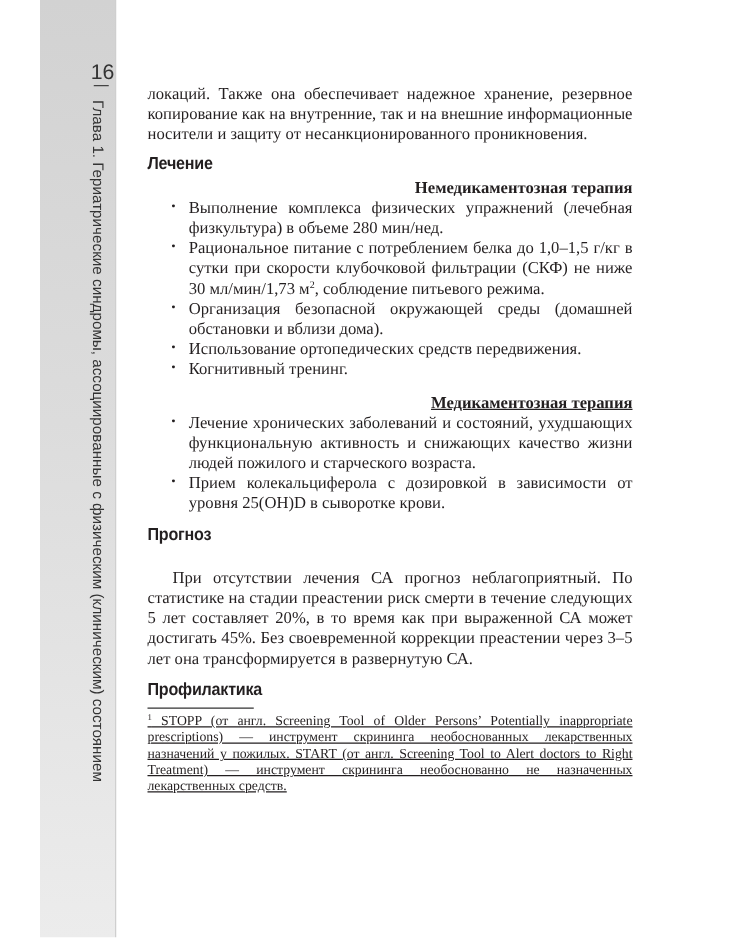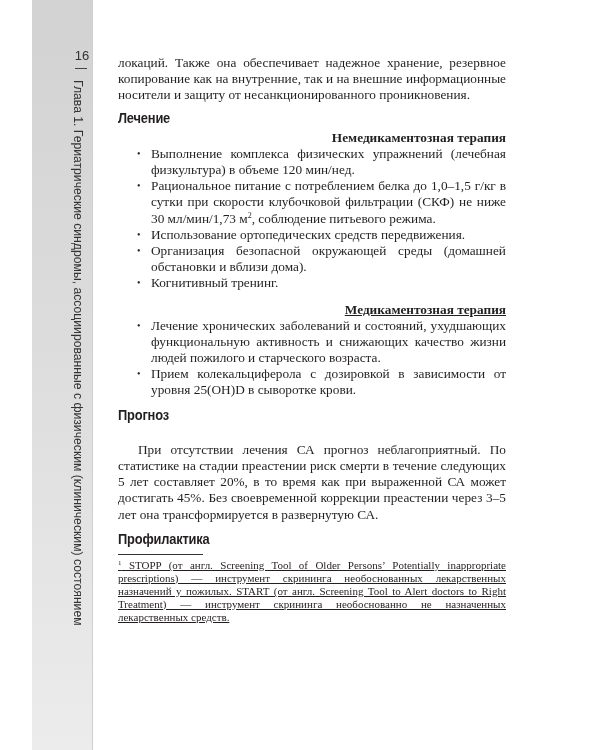--- a/index.html
+++ b/index.html
@@ -7,34 +7,34 @@
       width: 600px; height: 750px; background: #ffffff; position: relative; overflow: hidden;
       font-family: "Liberation Serif", "DejaVu Serif", serif; color: #231f20;
     }
     .sidebar {
       position: absolute; left: 32px; top: 0; width: 60px; height: 750px;
       background: linear-gradient(to bottom, #d2d2d2 0%, #dcdcdc 45%, #ececec 100%);
       border-right: 1px solid #cfcfcf;
     }
     .page-number {
       position: absolute; left: 72px; top: 48px; width: 20px;
-      font-family: "Liberation Sans", sans-serif; font-size: 13px; color: #333;
+      font-family: "Liberation Sans", sans-serif; font-size: 17px; color: #333;
       text-align: center;
     }
     .page-rule {
       position: absolute; left: 75px; top: 68px; width: 12px; height: 1px; background: #444;
     }
     .running-head {
       position: absolute; left: 71px; top: 80px;
       writing-mode: vertical-rl;
       font-family: "Liberation Sans", sans-serif; font-size: 12.2px; color: #333;
       white-space: nowrap; letter-spacing: 0px;
     }
     .content {
-      position: absolute; left: 118px; top: 55px; width: 388px;
+      position: absolute; left: 118px; top: 67px; width: 388px;
       font-size: 13.3px; line-height: 16.2px;
     }
     p { margin: 0; text-align: justify; }
     .indent { text-indent: 20px; margin-top: 19px; }
     h2 {
       font-family: "Liberation Sans", sans-serif; font-weight: bold; font-size: 14px;
       margin: 6px 0 4px 0; letter-spacing: -0.2px; transform: scaleX(0.92); transform-origin: left;
     }
     h3 {
       font-size: 13.3px; font-weight: bold; margin: 3px 0 0 18px; line-height: 16px; text-align: right;
@@ -61,24 +61,24 @@
 <div class="page-rule"></div>
 <div class="running-head">Глава 1. Гериатрические синдромы, ассоциированные с физическим (клиническим) состоянием</div>
 
 <div class="content">
   <p>локаций. Также она обеспечивает надежное хранение, резервное копирование как на внутренние, так и на внешние информационные носители и защиту от несанкционированного проникновения.</p>
 
   <h2>Лечение</h2>
 
   <h3>Немедикаментозная терапия</h3>
   <ul>
-    <li><span>Выполнение комплекса физических упражнений (лечебная физкультура) в объеме 120 мин/нед.</span></li>
+    <li><span>Выполнение комплекса физических упражнений (лечебная физкультура) в объеме 280 мин/нед.</span></li>
     <li><span>Рациональное питание с потреблением белка до 1,0–1,5 г/кг в сутки при скорости клубочковой фильтрации (СКФ) не ниже 30 мл/мин/1,73 м</span><sup>2</sup><span>, соблюдение питьевого режима.</span></li>
+    <li><span>Организация безопасной окружающей среды (домашней обстановки и вблизи дома).</span></li>
     <li><span>Использование ортопедических средств передвижения.</span></li>
-    <li><span>Организация безопасной окружающей среды (домашней обстановки и вблизи дома).</span></li>
     <li><span>Когнитивный тренинг.</span></li>
   </ul>
 
   <h3 style="margin-top:10px;text-decoration:underline;">Медикаментозная терапия</h3>
   <ul>
     <li><span>Лечение хронических заболеваний и состояний, ухудшающих функциональную активность и снижающих качество жизни людей пожилого и старческого возраста.</span></li>
     <li><span>Прием колекальциферола с дозировкой в зависимости от уровня 25(OH)D в сыворотке крови.</span></li>
   </ul>
 
   <h2 style="margin-top:8px;">Прогноз</h2>

